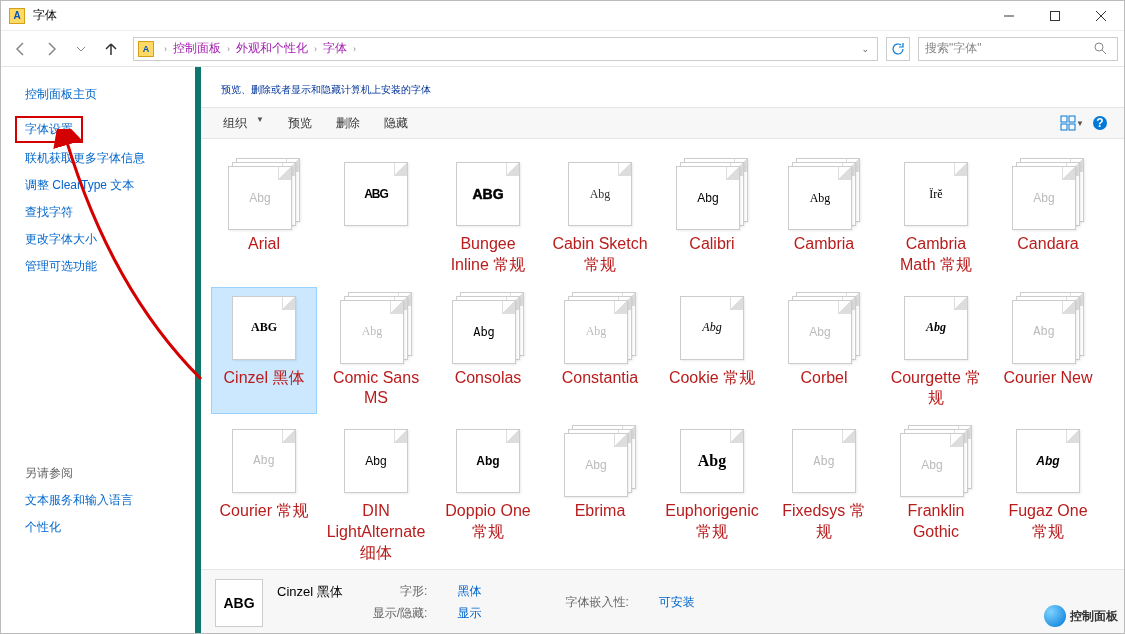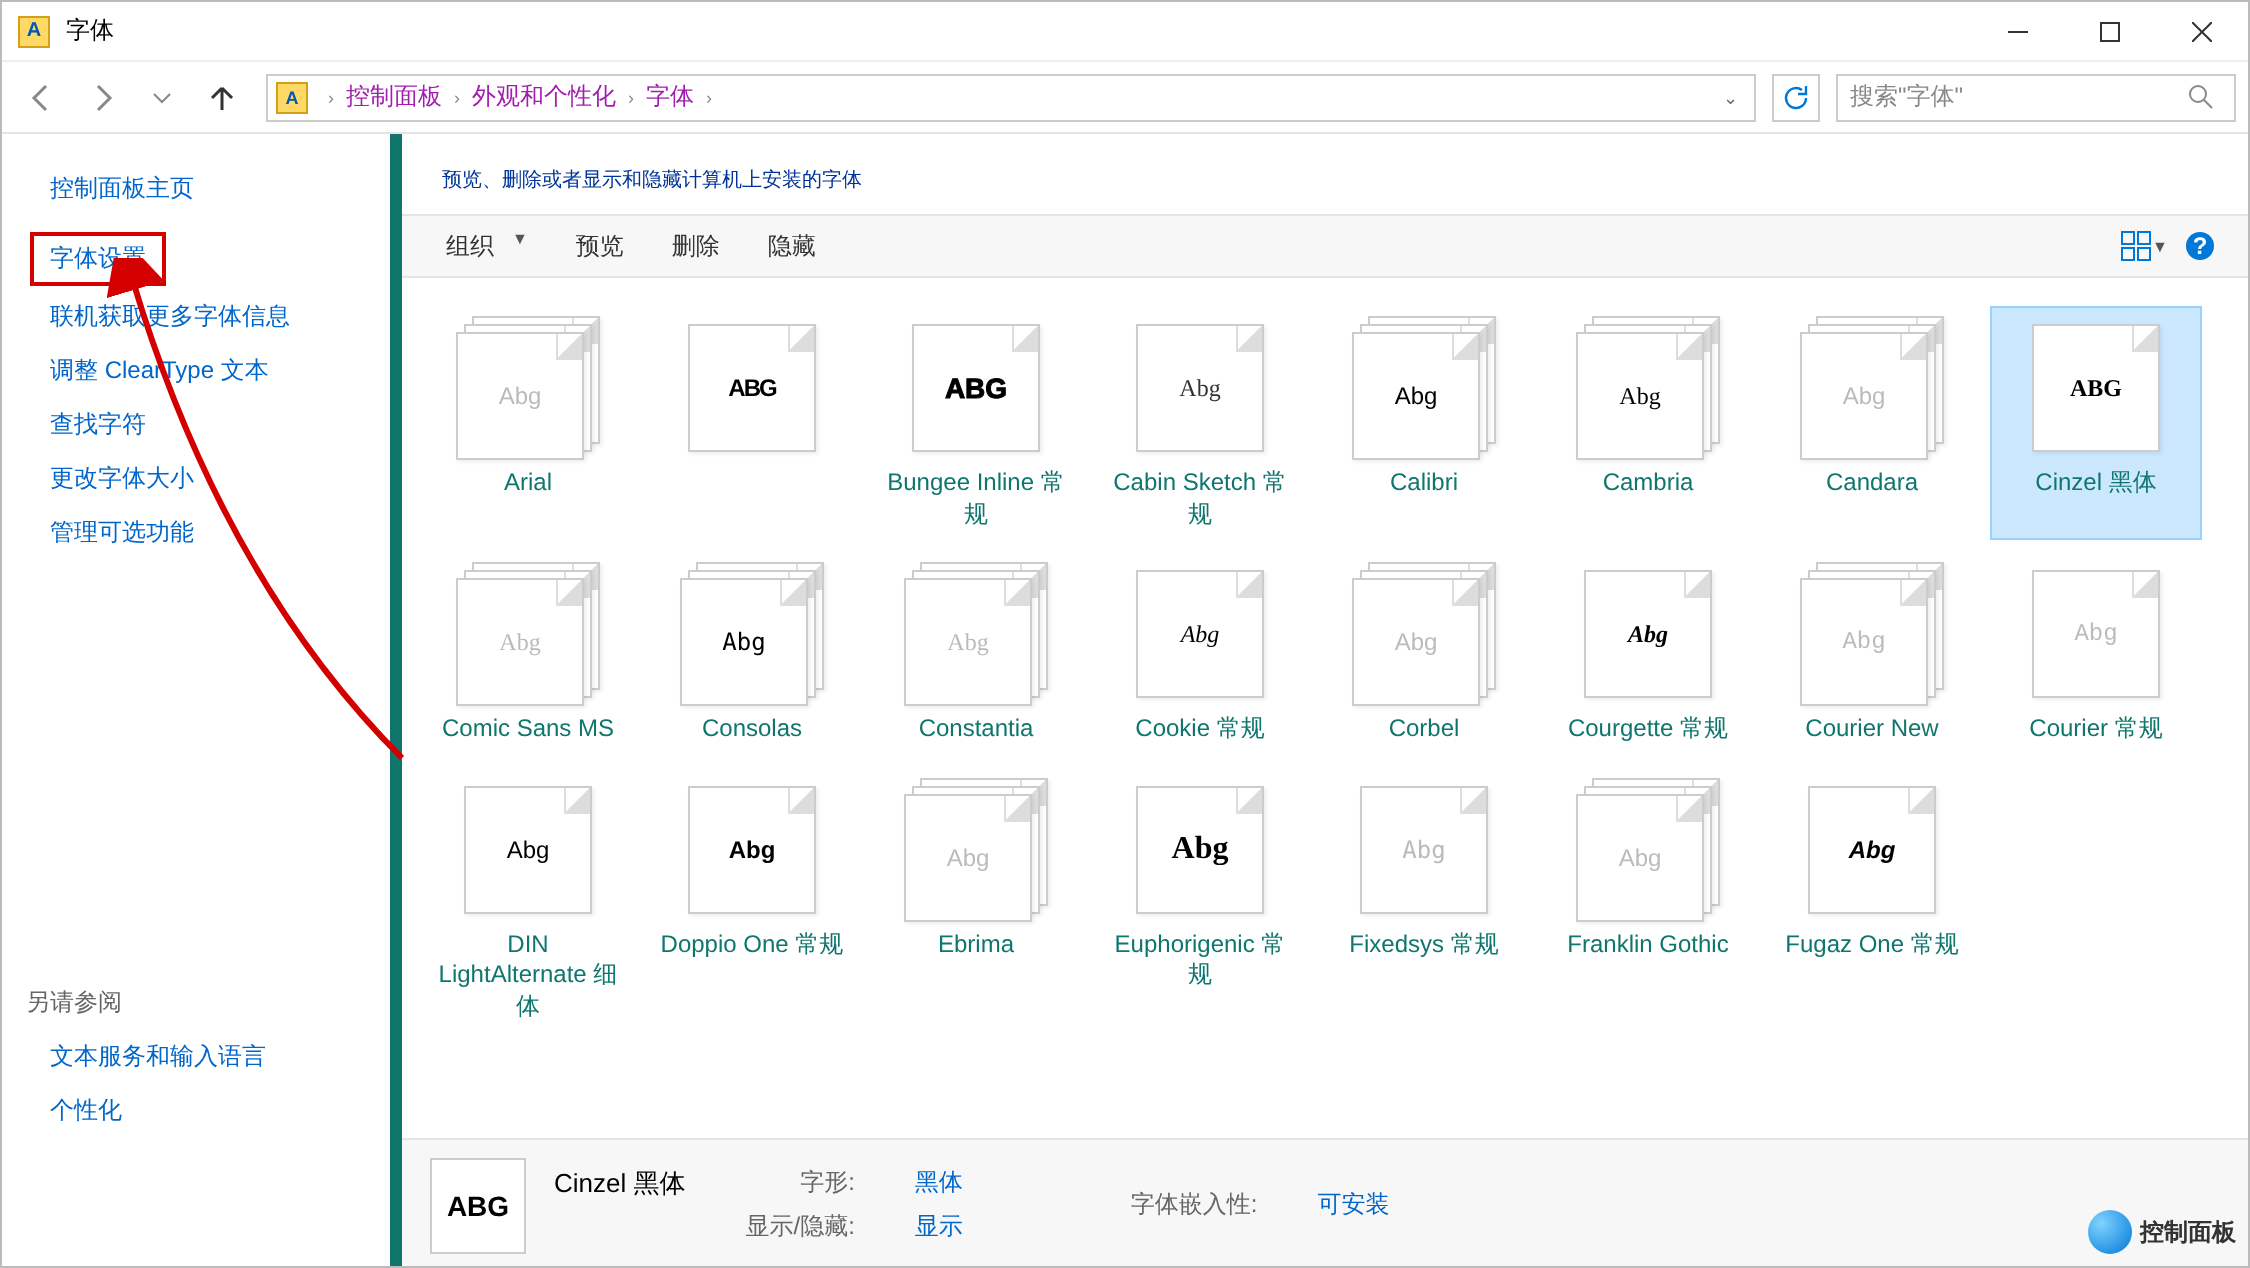--- a/index.html
+++ b/index.html
@@ -23,42 +23,42 @@
 .addr .dd { color:#666; padding:0 4px; font-size:9px; }
 .refresh { width:24px; height:24px; border:1px solid #ccc; display:flex; align-items:center; justify-content:center; color:#0078d7; margin-right:6px; }
 .search { width:200px; height:24px; border:1px solid #ccc; display:flex; align-items:center; padding:0 6px; color:#888; }
 .search .sicon { margin-right:4px; }
 
 
 .main { display:flex; height:568px; }
 .sidebar { width:200px; padding:14px 0; border-right:6px solid #0f766e; }
 .sidebar a { display:block; padding:5px 24px; color:#0066cc; text-decoration:none; cursor:pointer; }
 .sidebar .hl { border:2px solid #d40000; margin:2px 14px; padding:3px 8px; display:inline-block; }
-.sidebar .section { margin-top:28px; padding:5px 12px; color:#666; }
+.sidebar .section { padding:5px 24px; color:#666; }
 .sidebar .gap { height:180px; }
 
 .content { flex:1; display:flex; flex-direction:column; }
 .content-header { padding:16px 20px 10px; color:#003399; font-size:10px; }
 .toolbar { height:32px; border-top:1px solid #e5e5e5; border-bottom:1px solid #e5e5e5; background:#f7f7f7; display:flex; align-items:center; padding:0 12px; gap:4px; }
 .toolbar .tbtn { padding:4px 10px; color:#333; border-radius:2px; display:flex; align-items:flex-start; gap:9px; }
 .toolbar .tsp { flex:1; }
 .toolbar .tico { width:24px; height:24px; display:flex; align-items:center; justify-content:center; color:#0066cc; }
 .toolbar .chev { font-size:8px; color:#555; }
 
 .grid { flex:1; overflow:auto; padding:14px 10px; display:grid; grid-template-columns:repeat(8, 106px); gap:6px 6px; align-content:start; justify-content:start; }
 .font-item { display:flex; flex-direction:column; align-items:center; text-align:center; padding:4px; border:1px solid transparent; cursor:pointer; }
 .font-item.selected { background:#cce8ff; border:1px solid #99d1ff; }
 .thumb { width:72px; height:72px; position:relative; margin-bottom:4px; }
 .page { position:absolute; width:64px; height:64px; background:#fff; border:1px solid #ccc; box-shadow:1px 1px 2px rgba(0,0,0,0.08); display:flex; align-items:center; justify-content:center; font-size:18px; color:#888; }
 .page.stack1 { top:0; left:8px; }
 .page.stack2 { top:4px; left:4px; }
 .page.front { top:8px; left:0; }
 .page::after { content:""; position:absolute; top:0; right:0; width:12px; height:12px; background:linear-gradient(135deg,#fff 48%, #ddd 50%, #ddd 100%); border-left:1px solid #ddd; border-bottom:1px solid #ddd; }
 .single .page.front { top:4px; left:4px; }
-.fname { font-size:12px; color:#0f766e; line-height:1.3; max-width:100px; }
+.fname { font-size:16px; color:#b91c1c; line-height:1.3; max-width:100px; }
 
 .details { height:66px; border-top:1px solid #e5e5e5; background:#f7f7f7; display:flex; align-items:center; padding:8px 14px; gap:14px; }
 .details .dthumb { width:48px; height:48px; background:#fff; border:1px solid #ccc; display:flex; align-items:center; justify-content:center; font-weight:bold; font-size:14px; }
 .details .dinfo { display:grid; grid-template-columns:auto auto auto auto; column-gap:30px; row-gap:4px; font-size:12px; }
 .details .dname { font-size:13px; grid-column:1; }
 .details .dlabel { color:#666; text-align:right; }
 .details .dval { color:#0066cc; }
 
 
 .arrow { position:absolute; left:50px; top:128px; pointer-events:none; }
@@ -233,20 +233,28 @@
           <div class="thumb">
             <div class="page stack1"></div>
             <div class="page stack2"></div>
             <div class="page front">
               <span class="sample" style="font-family:serif;color:#000">Abg</span>
             </div>
           </div>
           <div class="fname">Cambria</div>
         </div>
         <div class="font-item">
+          <div class="thumb single">
+            <div class="page front">
+              <span class="sample" style="font-family:serif;color:#000">Ïrĕ</span>
+            </div>
+          </div>
+          <div class="fname">Cambria Math 常规</div>
+        </div>
+        <div class="font-item">
           <div class="thumb">
             <div class="page stack1"></div>
             <div class="page stack2"></div>
             <div class="page front">
               <span class="sample" style="color:#bbb">Abg</span>
             </div>
           </div>
           <div class="fname">Candara</div>
         </div>
         <div class="font-item selected">

